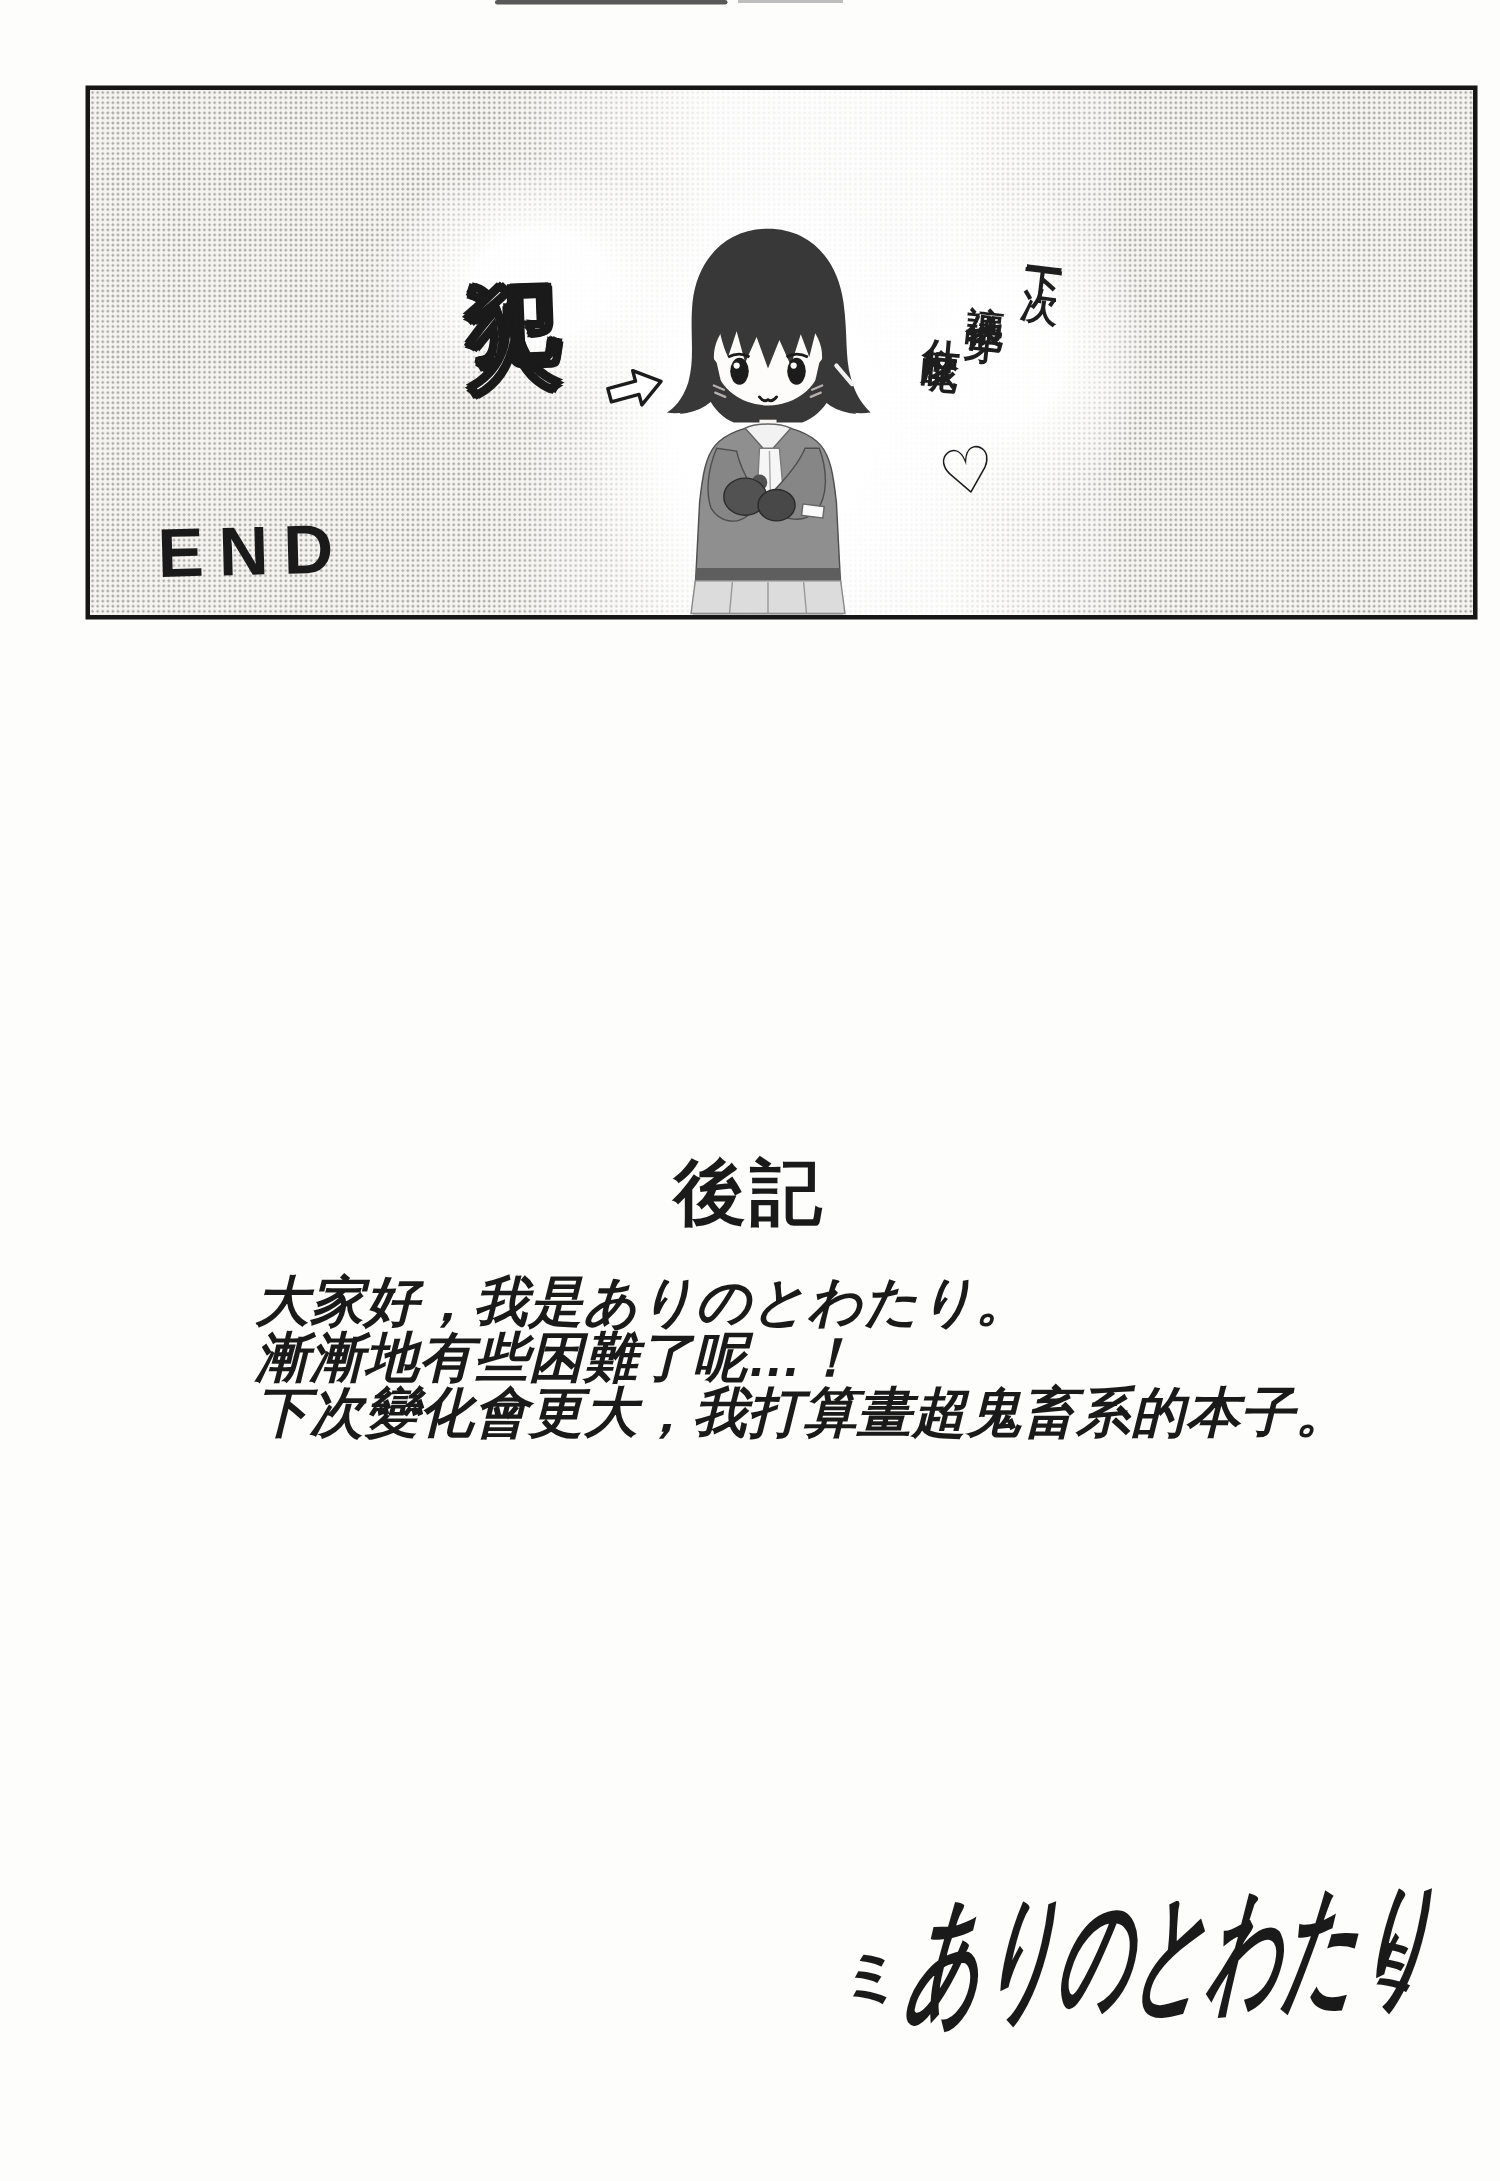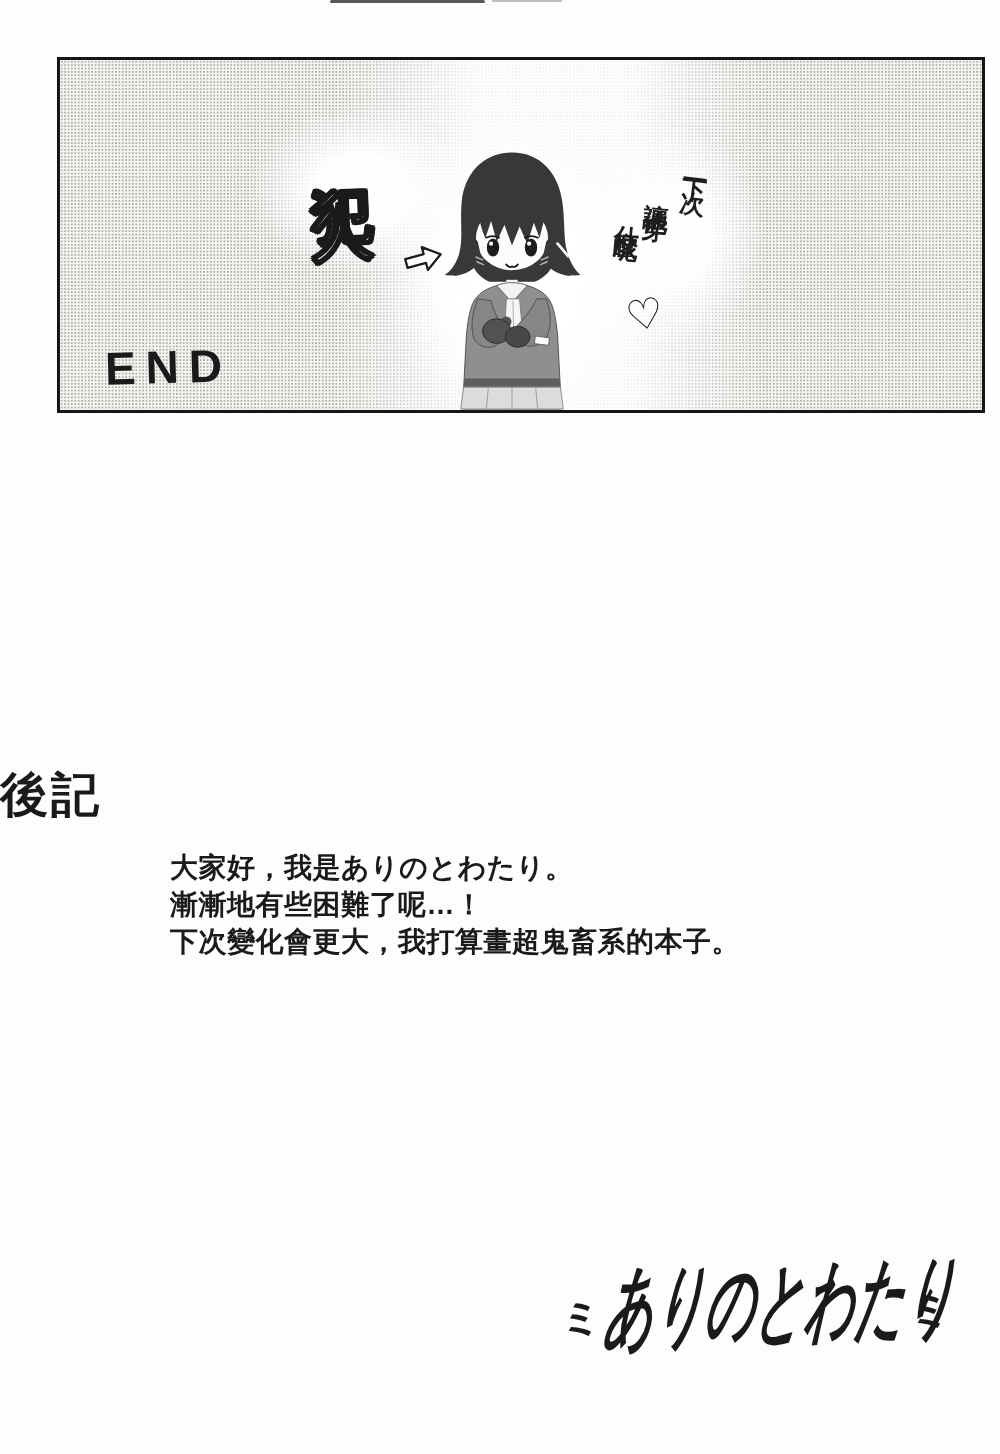--- a/index.html
+++ b/index.html
@@ -45,26 +45,26 @@
   .col1{left:586px;top:124px;transform:rotate(6deg);}
   .col2{left:556px;top:146px;transform:rotate(5deg);}
   .heart{position:absolute;left:566px;top:230px;font-size:42px;font-weight:600;color:#1a1a1a;transform:rotate(-10deg);}
   .end-label{
     position:absolute;left:45px;top:280px;
     font-size:46px;font-weight:800;letter-spacing:10px;transform:rotate(-1.5deg);
   }
 
   
   .title{
-    position:absolute;left:0;top:763px;width:1000px;text-align:left;
+    position:absolute;left:0;top:763px;width:1000px;text-align:center;
     font-size:48px;font-weight:900;letter-spacing:3px;
   }
   .body{
     position:absolute;left:170px;top:849px;width:800px;
-    font-size:28px;line-height:37px;font-weight:600;letter-spacing:.5px;
+    font-size:36px;line-height:37px;font-weight:600;letter-spacing:.5px;font-style:italic;
   }
   .body .line{height:37px;white-space:nowrap;}
   .body .spacer{height:37px;}
 
   
   .signature{position:absolute;left:560px;top:1252px;width:392px;height:150px;}
   .sig-mark{position:absolute;font-size:42px;font-weight:700;transform:rotate(-8deg) skewX(-10deg);}
   .sig-left{left:0;top:38px;}
   .sig-right{right:0;top:30px;}
   .sig-text{

